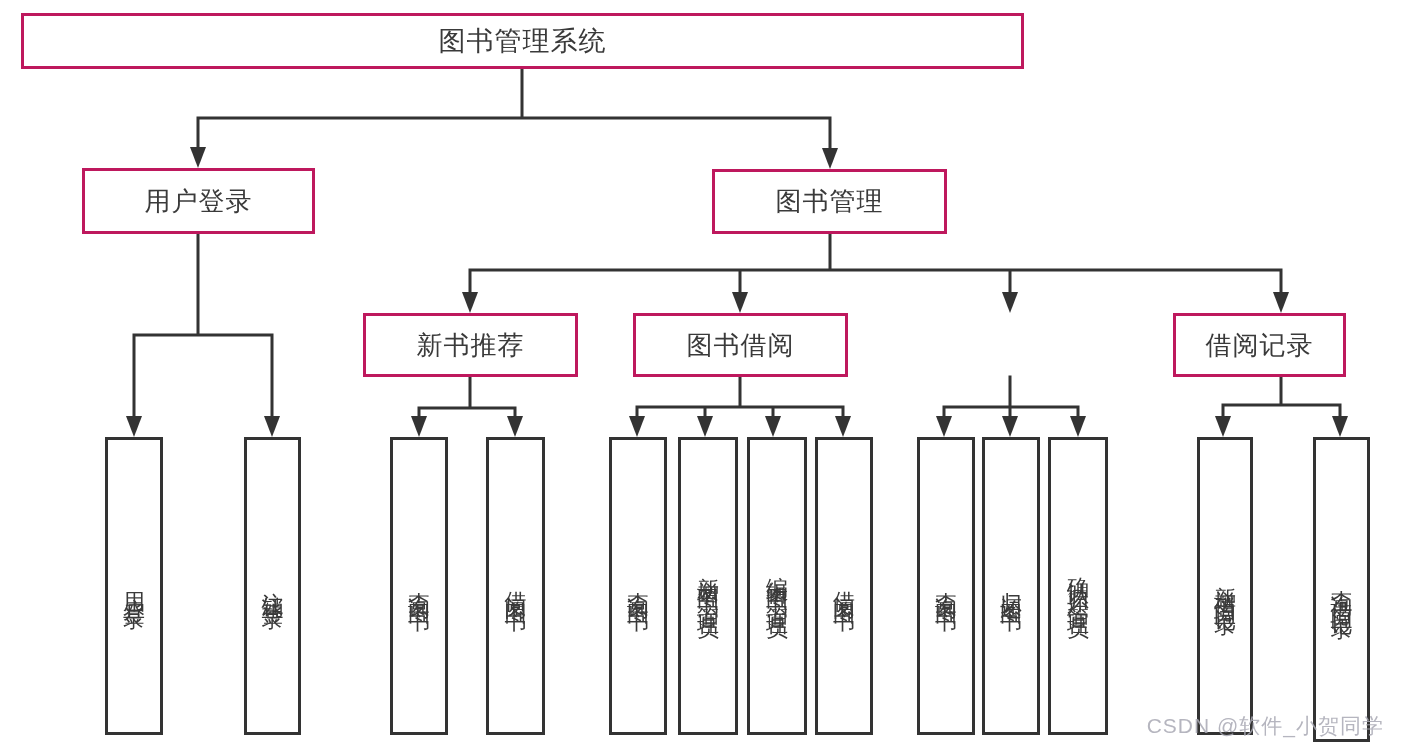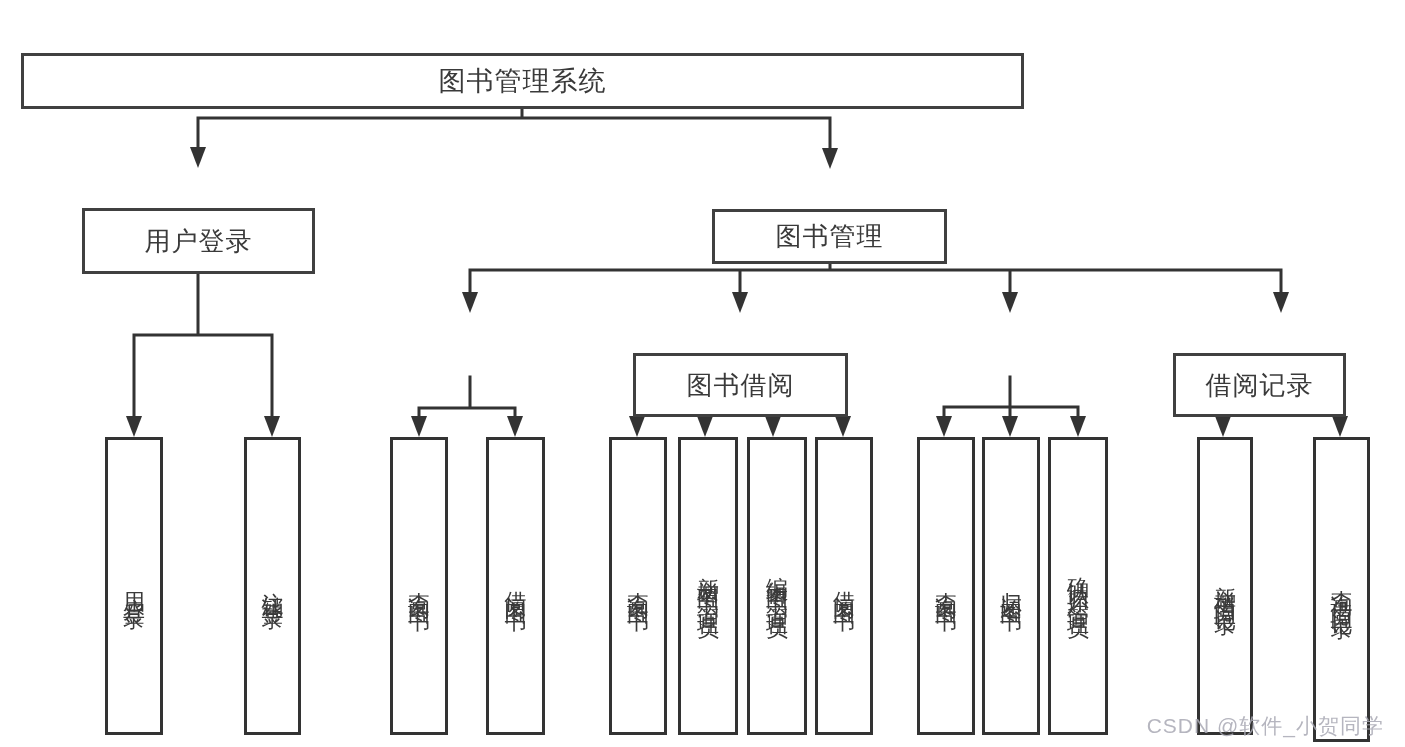--- a/index.html
+++ b/index.html
@@ -13,28 +13,27 @@
   }
   #connectors {
     position: absolute;
     left: 0; top: 0;
     width: 1405px; height: 747px;
     z-index: 1;
   }
   .hbox {
     position: absolute;
     box-sizing: border-box;
-    border: 3px solid #404040;
+    border: 3px solid #be185d;
     background: #ffffff;
     display: flex;
     align-items: center;
     justify-content: center;
     z-index: 2;
     color: #3a3a3a;
-    margin-top: 40px;
   }
   .hbox span { white-space: nowrap; }
   .root-label { font-size: 27px; letter-spacing: 1px; }
   .branch-label { font-size: 26px; letter-spacing: 1px; }
   .vbox {
     position: absolute;
     box-sizing: border-box;
     border: 3px solid #333333;
     background: #ffffff;
     display: flex;
@@ -110,24 +109,27 @@
     </g>
   </svg>
 
   <div class="hbox" style="left:21px; top:13px; width:1003px; height:56px;">
     <span class="root-label">图书管理系统</span>
   </div>
 
   <div class="hbox" style="left:82px; top:168px; width:233px; height:66px;">
     <span class="branch-label">用户登录</span>
   </div>
-  <div class="hbox" style="left:712px; top:169px; width:235px; height:55px;">
+  <div class="hbox" style="left:712px; top:169px; width:235px; height:65px;">
     <span class="branch-label">图书管理</span>
   </div>
 
+  <div class="hbox" style="left:363px; top:313px; width:215px; height:64px;">
+    <span class="branch-label">新书推荐</span>
+  </div>
   <div class="hbox" style="left:633px; top:313px; width:215px; height:64px;">
     <span class="branch-label">图书借阅</span>
   </div>
   <div class="hbox" style="left:1173px; top:313px; width:173px; height:64px;">
     <span class="branch-label">借阅记录</span>
   </div>
 
   <div class="vbox" style="left:105px; width:58px;">
     <span>用户登录</span>
   </div>

